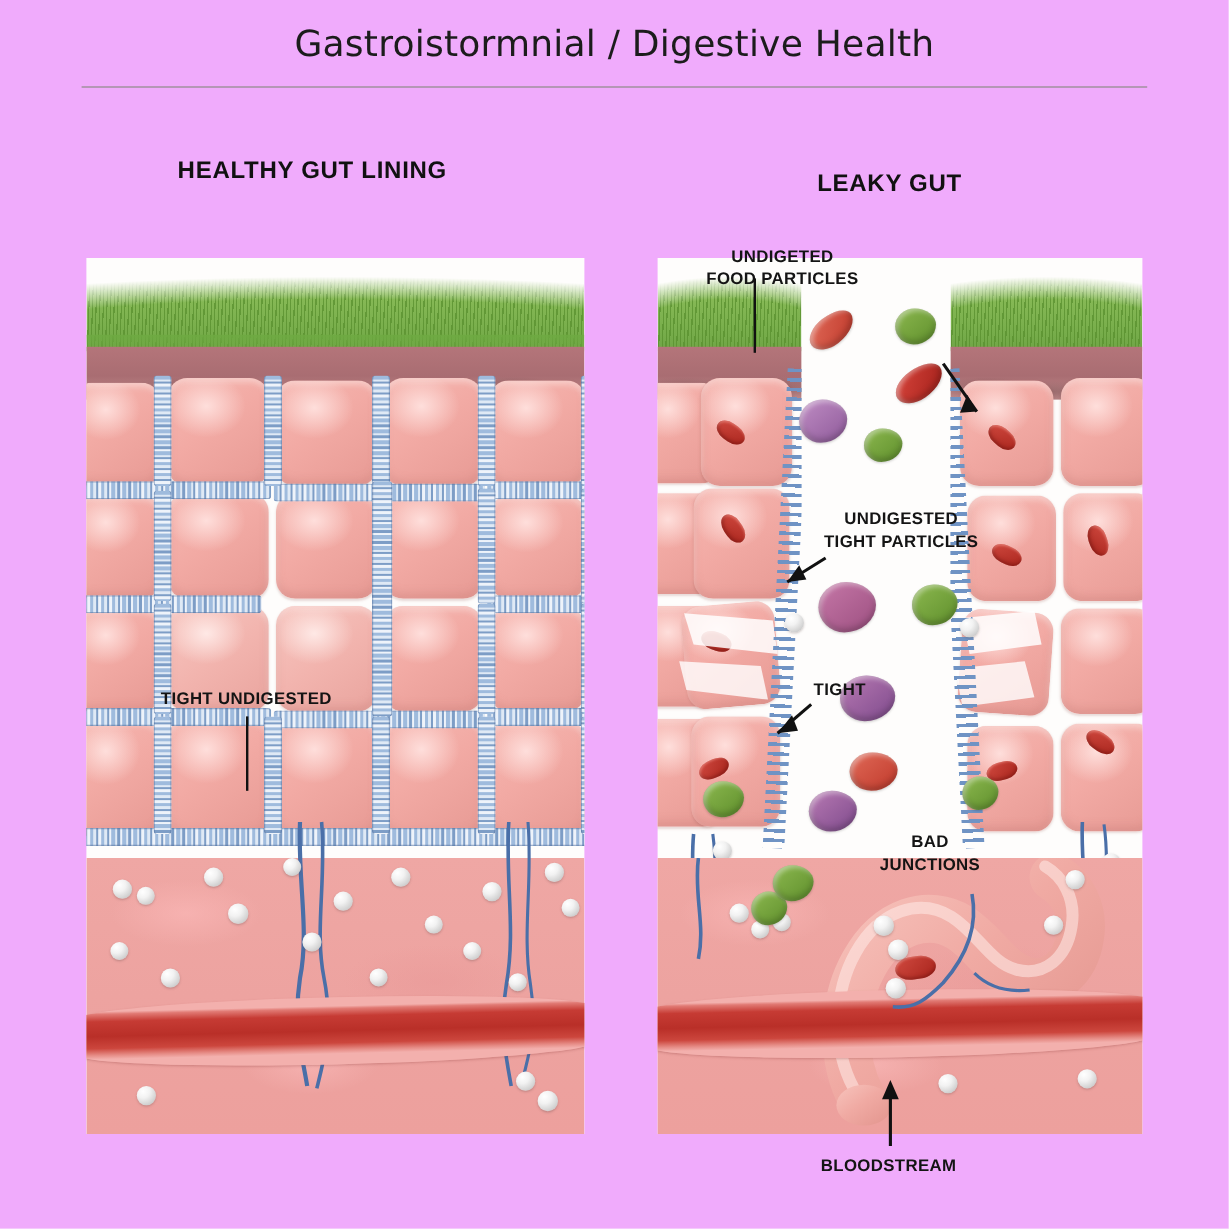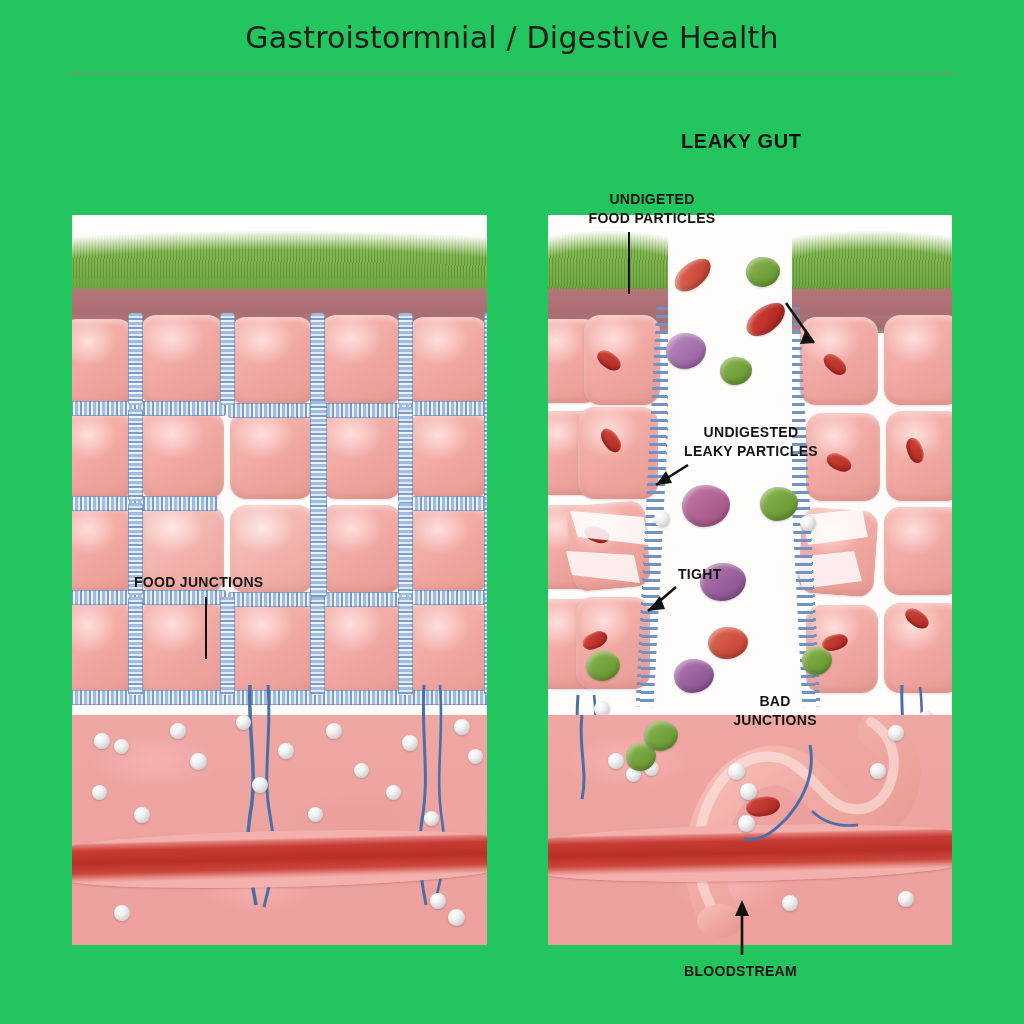--- a/index.html
+++ b/index.html
@@ -9,21 +9,21 @@
     height: 1024px;
     overflow: hidden;
     background: #fdfcfa;
     font-family: "Liberation Sans", sans-serif;
   }
 
   #page {
     position: relative;
     width: 1024px;
     height: 1024px;
-    background: #22c55e;
+    background: #f0abfc;
     text-decoration: underline;
   }
 
   
   #title {
     position: absolute;
     left: 0;
     top: 20px;
     width: 1024px;
     text-align: center;
@@ -46,21 +46,21 @@
   .panel-heading {
     position: absolute;
     font-family: "Liberation Sans", sans-serif;
     font-size: 20px;
     font-weight: bold;
     color: #111;
     letter-spacing: 0.6px;
     white-space: nowrap;
   }
   #heading-left  { left: 148px; top: 131px; }
-  #heading-right { left: 681px; top: 130px; }
+  #heading-right { left: 681px; top: 142px; }
 
   
   .panel {
     position: absolute;
     overflow: hidden;
     background: #fefdfc;
   }
   #panel-left  { left: 72px;  top: 215px; width: 415px; height: 730px; }
   #panel-right { left: 548px; top: 215px; width: 404px; height: 730px; }
 
@@ -232,20 +232,21 @@
   .leader { position: absolute; background: #111; }
 </style>
 </head>
 <body>
 
 <div id="page">
 
   <div id="title">Gastroistormnial / Digestive Health</div>
   <div id="title-rule"></div>
 
+  <div class="panel-heading" id="heading-left">HEALTHY GUT LINING</div>
   <div class="panel-heading" id="heading-right">LEAKY GUT</div>
 
   <div class="panel" id="panel-left">
 
     <div class="villi"></div>
     <div class="villi-edge"></div>
 
     <div class="mucosa"></div>
 
     <div class="lamina"></div>
@@ -333,21 +334,21 @@
     <div class="sphere" style="left:396px; top:534px; width:15px; height:15px;"></div>
     <div class="sphere" style="left:20px;  top:570px; width:15px; height:15px;"></div>
     <div class="sphere" style="left:62px;  top:592px; width:16px; height:16px;"></div>
     <div class="sphere" style="left:236px; top:592px; width:15px; height:15px;"></div>
     <div class="sphere" style="left:352px; top:596px; width:15px; height:15px;"></div>
 
     <div class="sphere" style="left:42px;  top:690px; width:16px; height:16px;"></div>
     <div class="sphere" style="left:358px; top:678px; width:16px; height:16px;"></div>
     <div class="sphere" style="left:376px; top:694px; width:17px; height:17px;"></div>
 
-    <div class="callout" style="left:62px; top:358px;">FOOD JUNCTIONS</div>
+    <div class="callout" style="left:62px; top:358px;">TIGHT UNDIGESTED</div>
     <div class="leader" style="left:133px; top:382px; width:2px; height:62px;"></div>
   </div>
 
   <div class="panel" id="panel-right">
 
     <div style="position:absolute;left:0;top:0;width:120px;height:730px;overflow:hidden;">
       <div class="villi" style="width:120px;"></div>
       <div class="mucosa" style="width:120px;"></div>
       <div class="lamina" style="width:120px;"></div>
 
@@ -480,41 +481,41 @@
     <div class="particle p-green" style="left:212px; top:272px; width:38px; height:34px;"></div>
     <div class="particle p-violet" style="left:152px; top:348px; width:46px; height:38px;"></div>
     <div class="particle p-red" style="left:160px; top:412px; width:40px; height:32px;"></div>
     <div class="particle p-violet" style="left:126px; top:444px; width:40px; height:34px;"></div>
     <div class="particle p-green" style="left:96px;  top:506px; width:34px; height:30px;"></div>
 
     <div class="sphere" style="left:106px;top:296px;width:16px;height:16px;"></div>
     <div class="sphere" style="left:252px;top:300px;width:16px;height:16px;"></div>
 
     <div class="callout" style="left:128px; top:208px; text-align:center; width:150px;">UNDIGESTED
-LEAKY PARTICLES</div>
+TIGHT PARTICLES</div>
 
     <div class="callout" style="left:130px; top:350px;">TIGHT</div>
 
     <div class="callout" style="left:184px; top:477px; text-align:center; width:86px;">BAD
 JUNCTIONS</div>
 
     <svg width="404" height="730" style="position:absolute;left:0;top:0;pointer-events:none;">
 
       <path d="M238,88 L266,128" stroke="#111" stroke-width="2.6" fill="none"></path>
       <path d="M266,128 L258,114 L252,129 Z" fill="#111"></path>
 
       <path d="M140,250 L108,270" stroke="#111" stroke-width="2.6" fill="none"></path>
       <path d="M108,270 L124,268 L118,256 Z" fill="#111"></path>
 
       <path d="M128,372 L100,396" stroke="#111" stroke-width="2.6" fill="none"></path>
       <path d="M100,396 L117,394 L112,381 Z" fill="#111"></path>
     </svg>
   </div>
 
-  <div class="callout center" style="left:572px; top:190px; width:160px;">UNDIGETED
+  <div class="callout center" style="left:572px; top:204px; width:160px;">UNDIGETED
 FOOD PARTICLES</div>
   <div class="leader" style="left:628px; top:232px; width:2px; height:62px;"></div>
 
   <div class="callout" style="left:684px; top:962px;">BLOODSTREAM</div>
   <svg width="1024" height="1024" style="position:absolute;left:0;top:0;pointer-events:none;">
     <path d="M742,955 L742,906" stroke="#111" stroke-width="2.6" fill="none"></path>
     <path d="M742,900 L735,916 L749,916 Z" fill="#111"></path>
   </svg>
 
 </div>

